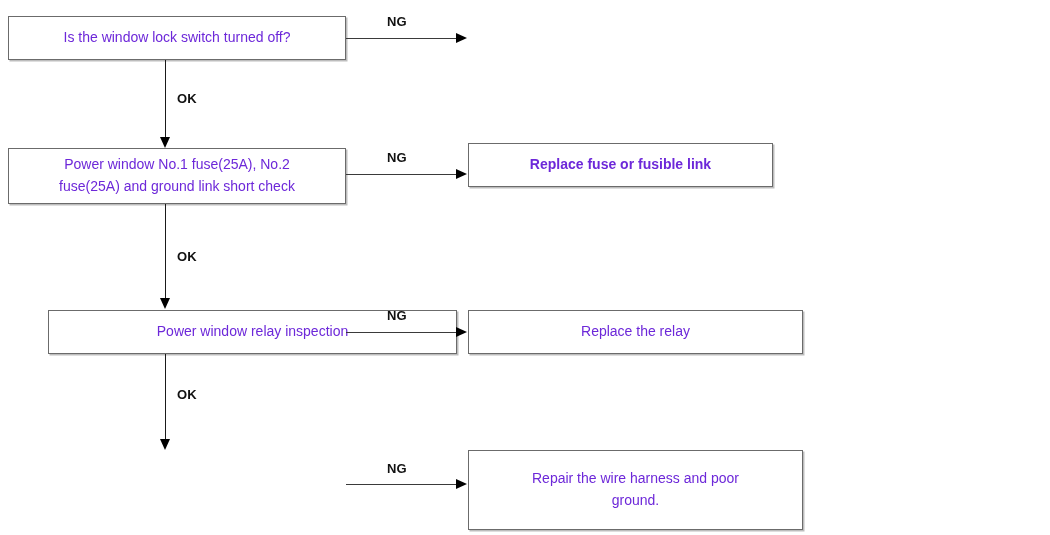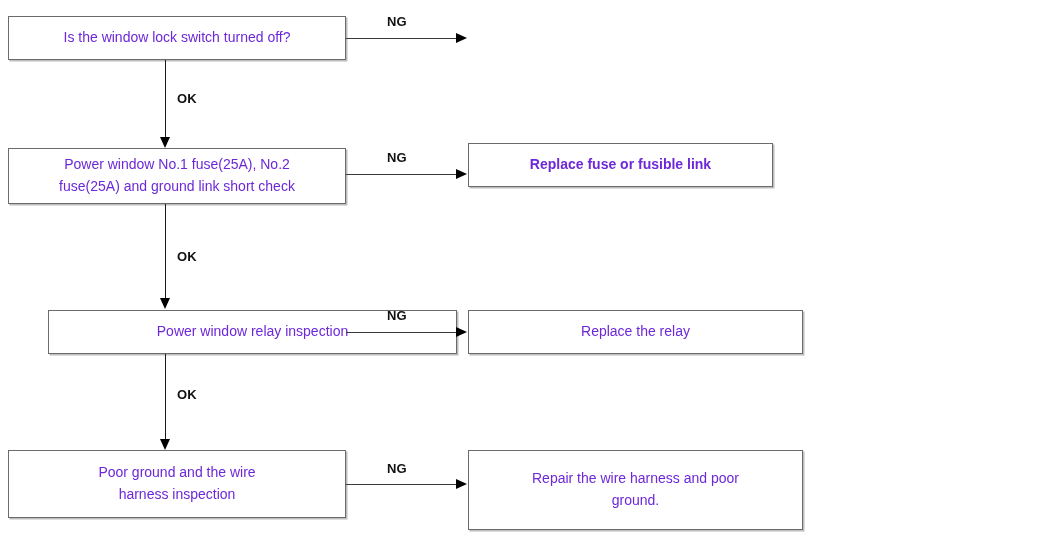--- a/index.html
+++ b/index.html
@@ -117,24 +117,20 @@
   <div class="edge-label" style="left:387px; top:308px;">NG</div>
 
   <div class="node-box" style="left:468px; top:310px; width:335px; height:44px;align-items:center;">
     <span class="node-text">Replace the relay</span>
   </div>
 
   <div class="conn-line-v" style="left:165px; top:354px; height:86px;"></div>
   <div class="arrow-down" style="left:159.5px; top:439px;"></div>
   <div class="edge-label" style="left:177px; top:387px;">OK</div>
 
-  <div class="node-box" style="left:8px; top:450px; width:338px; height:68px;">
-    <span class="node-text">Poor ground and the wire
-harness inspection</span>
-  </div>
 
   <div class="conn-line-h" style="left:346px; top:484px; width:112px;"></div>
   <div class="arrow-right" style="left:456px; top:478.5px;"></div>
   <div class="edge-label" style="left:387px; top:461px;">NG</div>
 
   <div class="node-box" style="left:468px; top:450px; width:335px; height:80px;">
     <span class="node-text">Repair the wire harness and poor
 ground.</span>
   </div>
 

